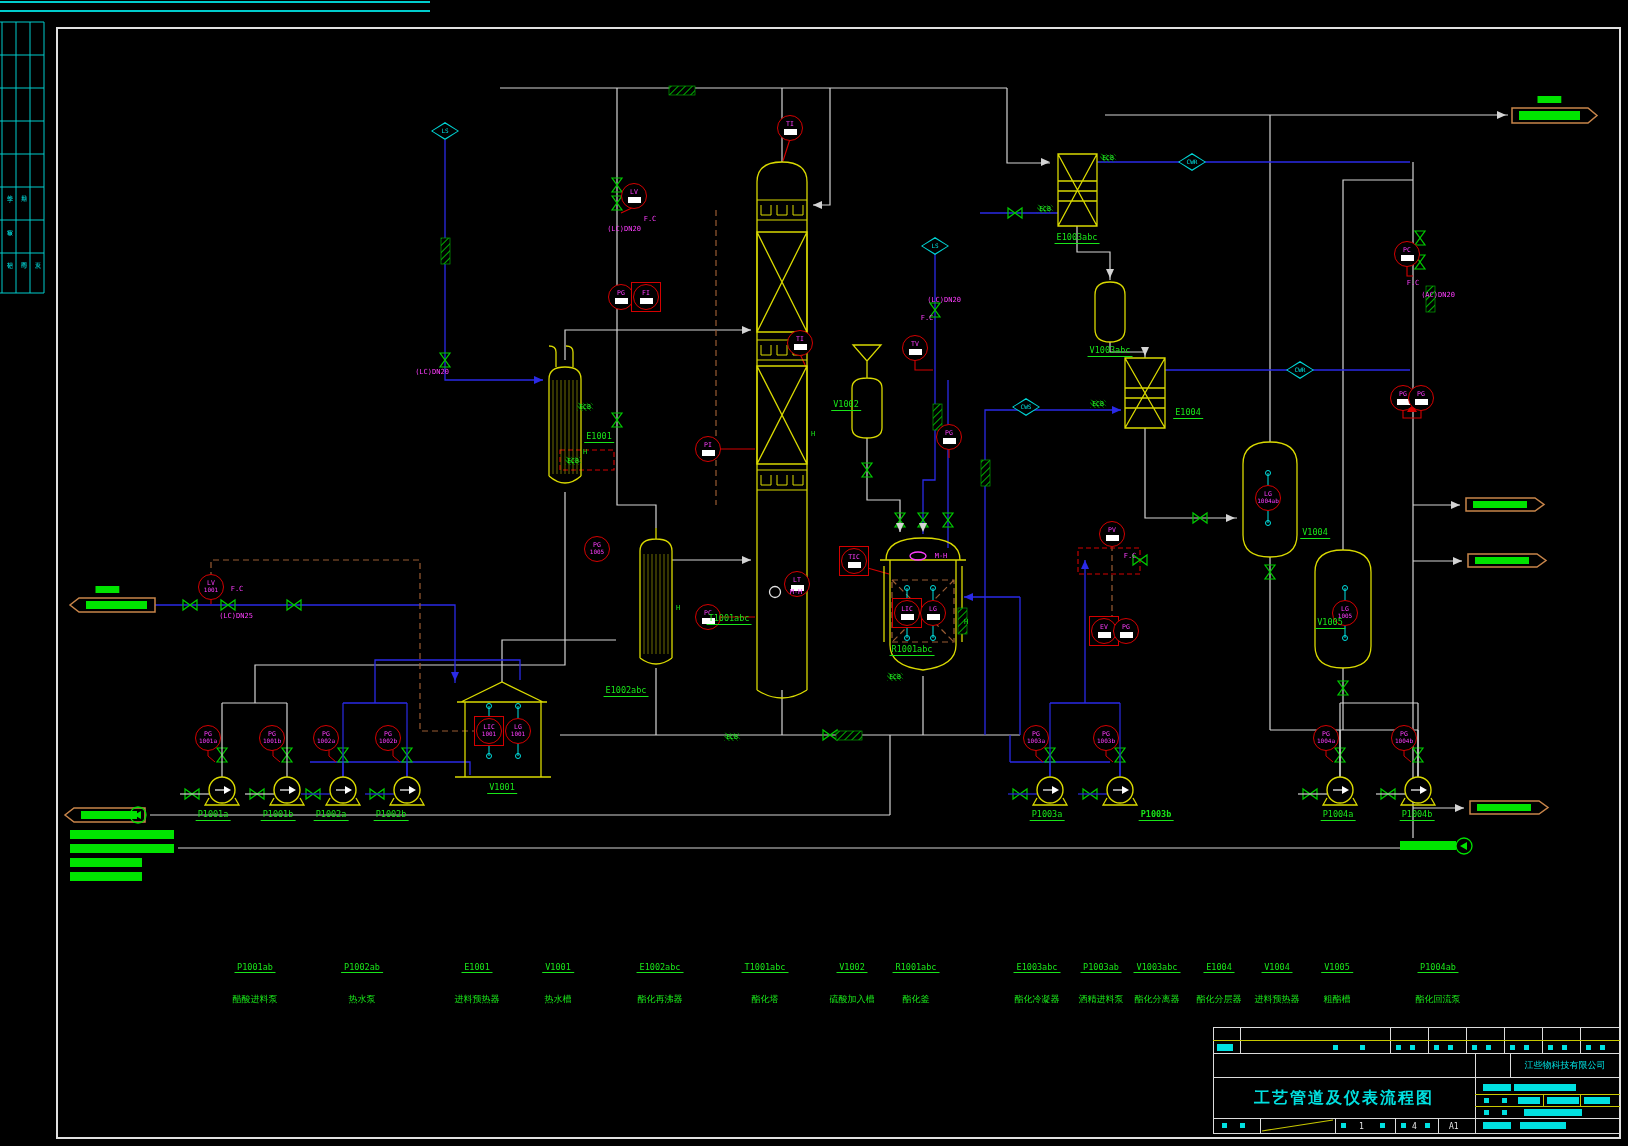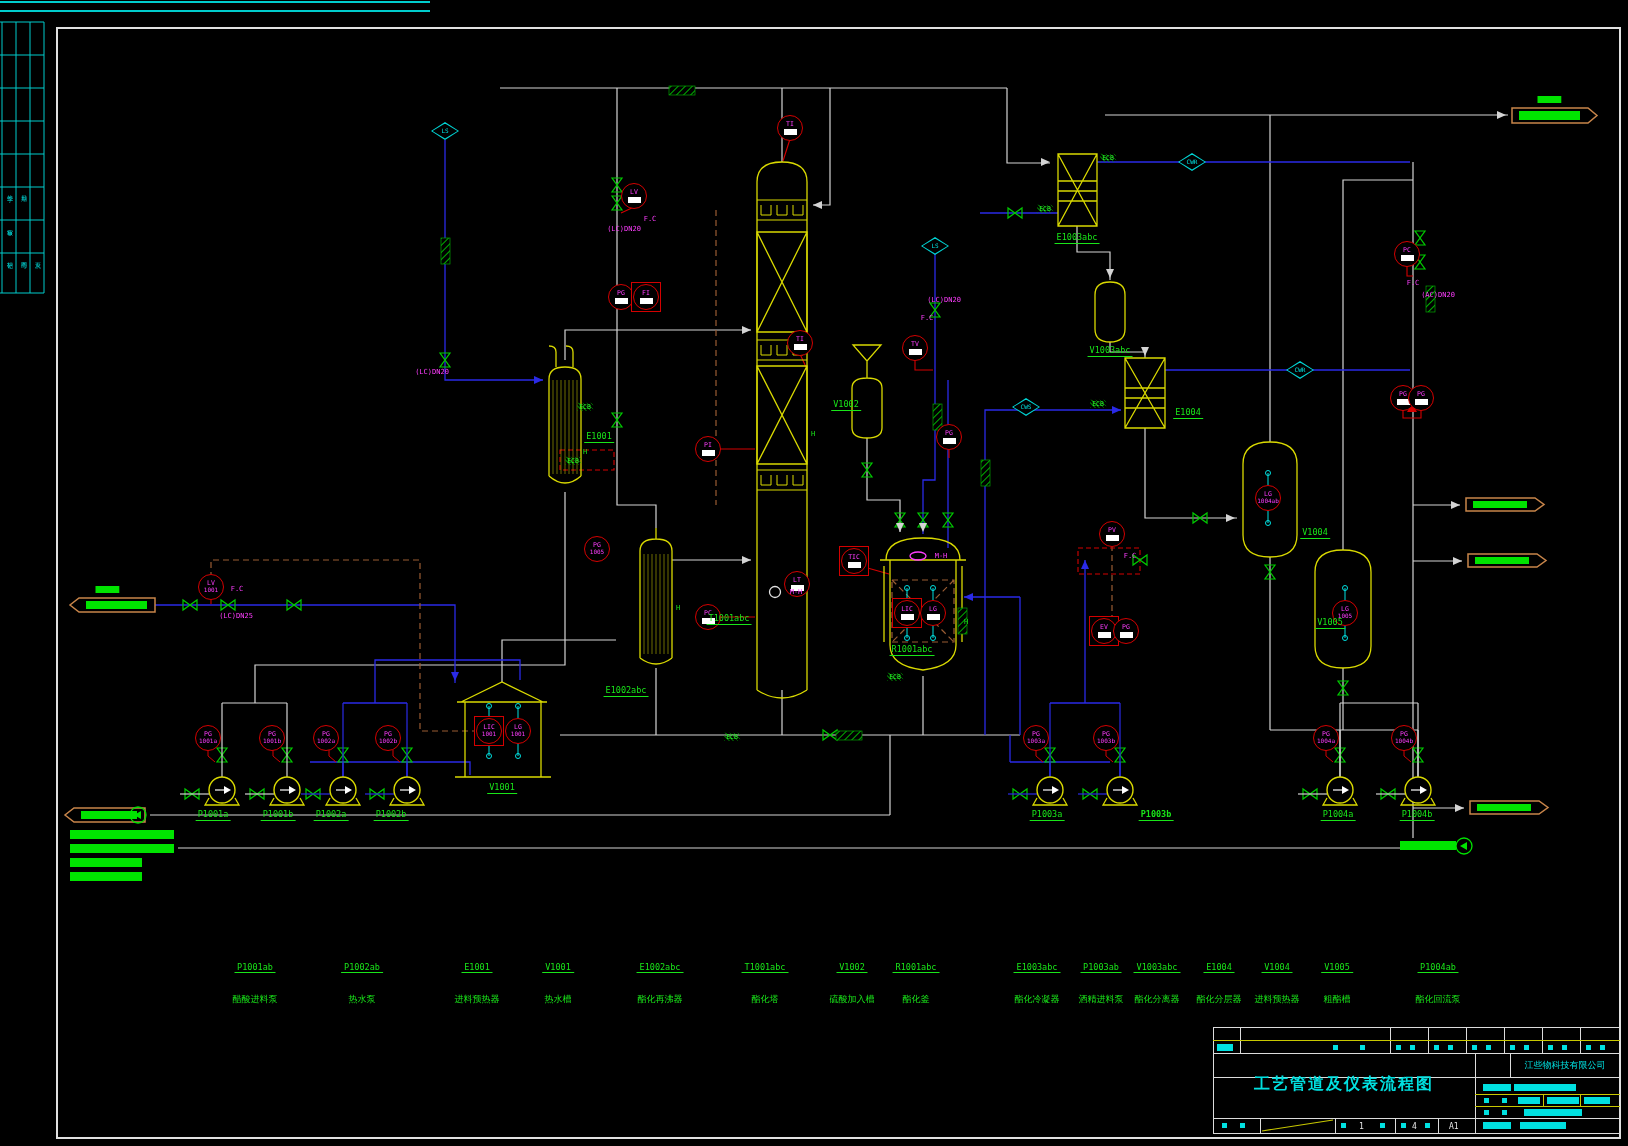--- a/index.html
+++ b/index.html
@@ -642,19 +642,19 @@
   <div class="cy" style="left:9px;top:96px;width:5px;height:5px"></div>
       <div class="cy" style="left:27px;top:96px;width:5px;height:5px"></div>
   <div class="cy" style="left:128px;top:96px;width:5px;height:5px"></div>
       <div class="cy" style="left:167px;top:96px;width:5px;height:5px"></div>
   <div class="cy" style="left:188px;top:96px;width:5px;height:5px"></div>
       <div class="cy" style="left:212px;top:96px;width:5px;height:5px"></div>
   <div class="cy" style="left:270px;top:95px;width:28px;height:7px"></div>
       <div class="cy" style="left:307px;top:95px;width:46px;height:7px"></div>
 
   <div class="txt" style="left:297px;top:26px;width:110px;height:24px;line-height:24px;text-align:center;font-size:9px">江些物科技有限公司</div>
-  <div class="txt title-big" style="left:0;top:36px;width:262px;height:41px;line-height:41px;text-align:center">工艺管道及仪表流程图</div>
+  <div class="txt title-big" style="left:0;top:50px;width:262px;height:41px;line-height:41px;text-align:center">工艺管道及仪表流程图</div>
   <div class="wt" style="left:146px;top:95px">1</div>
   <div class="wt" style="left:199px;top:95px">4</div>
   <div class="wt" style="left:236px;top:95px">A1</div>
 </div>
 
 </div>
 
 </body></html>

